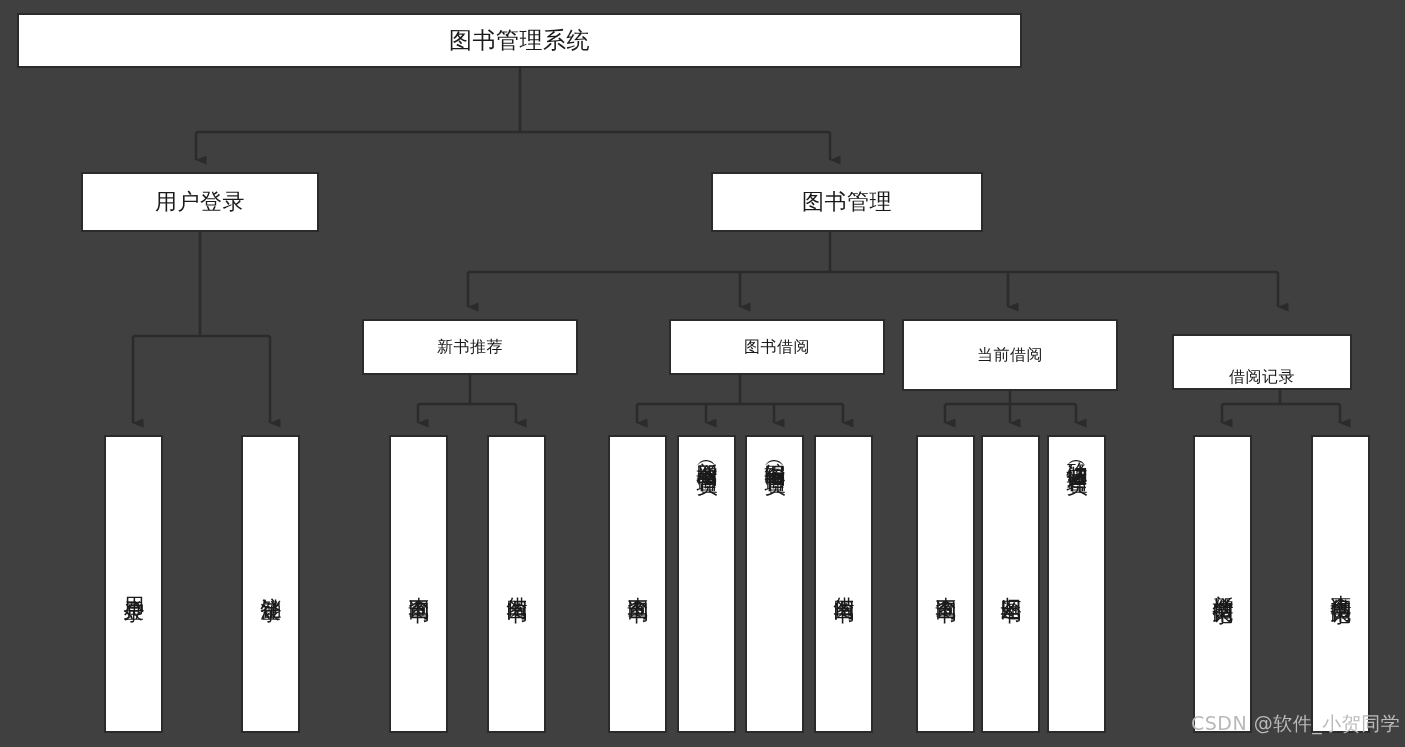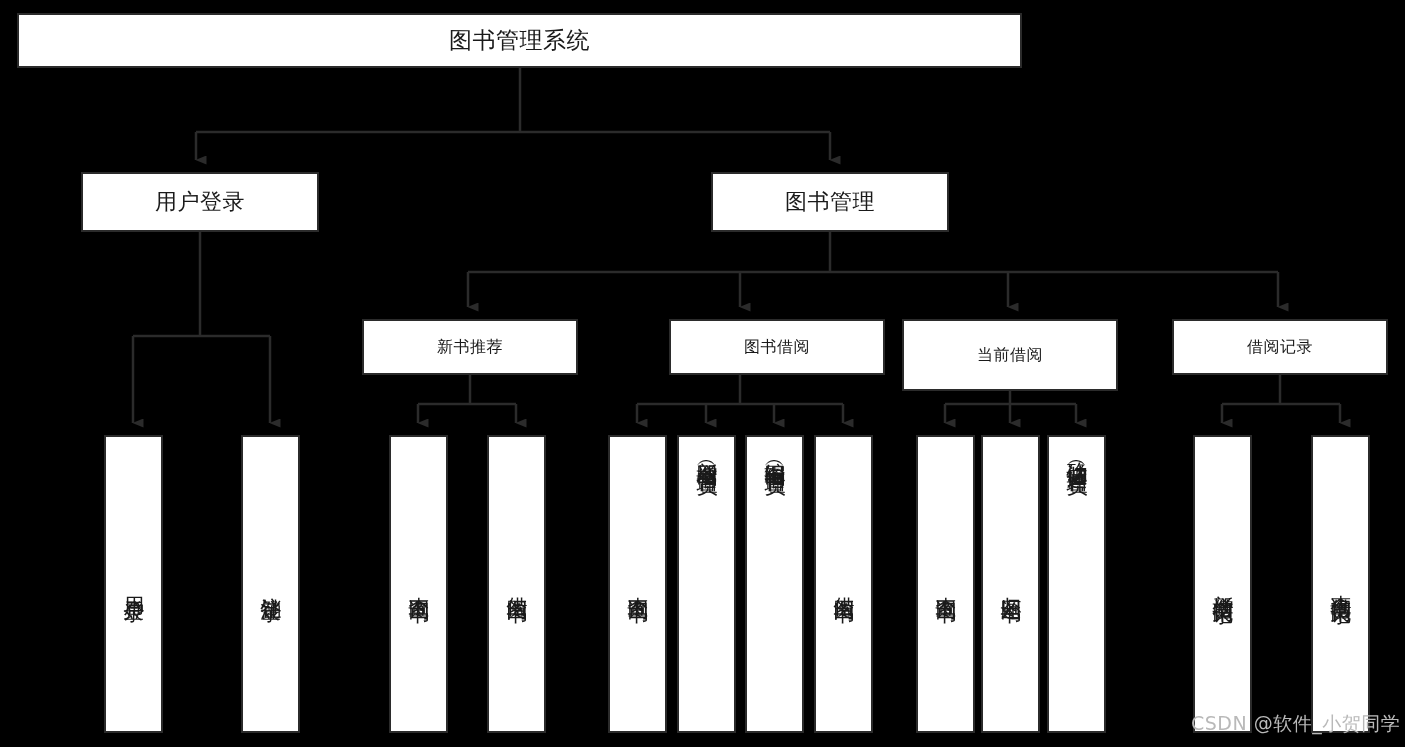--- a/index.html
+++ b/index.html
@@ -8,21 +8,21 @@
     padding: 0;
     background: #ffffff;
   }
   body {
     font-family: "DejaVu Sans", "Liberation Sans", sans-serif;
   }
   #diagram-root {
     position: relative;
     width: 1405px;
     height: 747px;
-    background: #000000;
+    background: #404040;
     overflow: hidden;
   }
   svg.diagram-canvas {
     position: absolute;
     left: 0;
     top: 0;
     width: 1405px;
     height: 747px;
   }
   .node-box {
@@ -144,37 +144,37 @@
   </svg>
 
   <div class="node-box level-0" style="left:17px; top:13px; width:1005px; height:55px;">
     <span class="node-label">图书管理系统</span>
   </div>
 
   <div class="node-box level-1" style="left:81px; top:172px; width:238px; height:60px;">
     <span class="node-label">用户登录</span>
   </div>
 
-  <div class="node-box level-1" style="left:711px; top:172px; width:238px; height:60px;">
+  <div class="node-box level-1" style="left:711px; top:172px; width:272px; height:60px;">
     <span class="node-label">图书管理</span>
   </div>
 
   <div class="node-box level-2" style="left:362px; top:319px; width:216px; height:56px;">
     <span class="node-label">新书推荐</span>
   </div>
 
   <div class="node-box level-2" style="left:632px; top:319px; width:216px; height:56px;margin-left:37px;">
     <span class="node-label">图书借阅</span>
   </div>
 
   <div class="node-box level-2" style="left:902px; top:319px; width:216px; height:72px;">
     <span class="node-label">当前借阅</span>
   </div>
 
-  <div class="node-box level-2" style="left:1172px; top:319px; width:216px; height:56px;">
+  <div class="node-box level-2" style="left:1172px; top:334px; width:180px; height:56px;align-items:flex-end;">
     <span class="node-label">借阅记录</span>
   </div>
 
   <div class="node-box leaf centered" style="left:104px; top:435px; width:59px; height:298px;">
     <span class="node-label">用户登录</span>
   </div>
 
   <div class="node-box leaf centered" style="left:241px; top:435px; width:59px; height:298px;">
     <span class="node-label">注销登录</span>
   </div>

